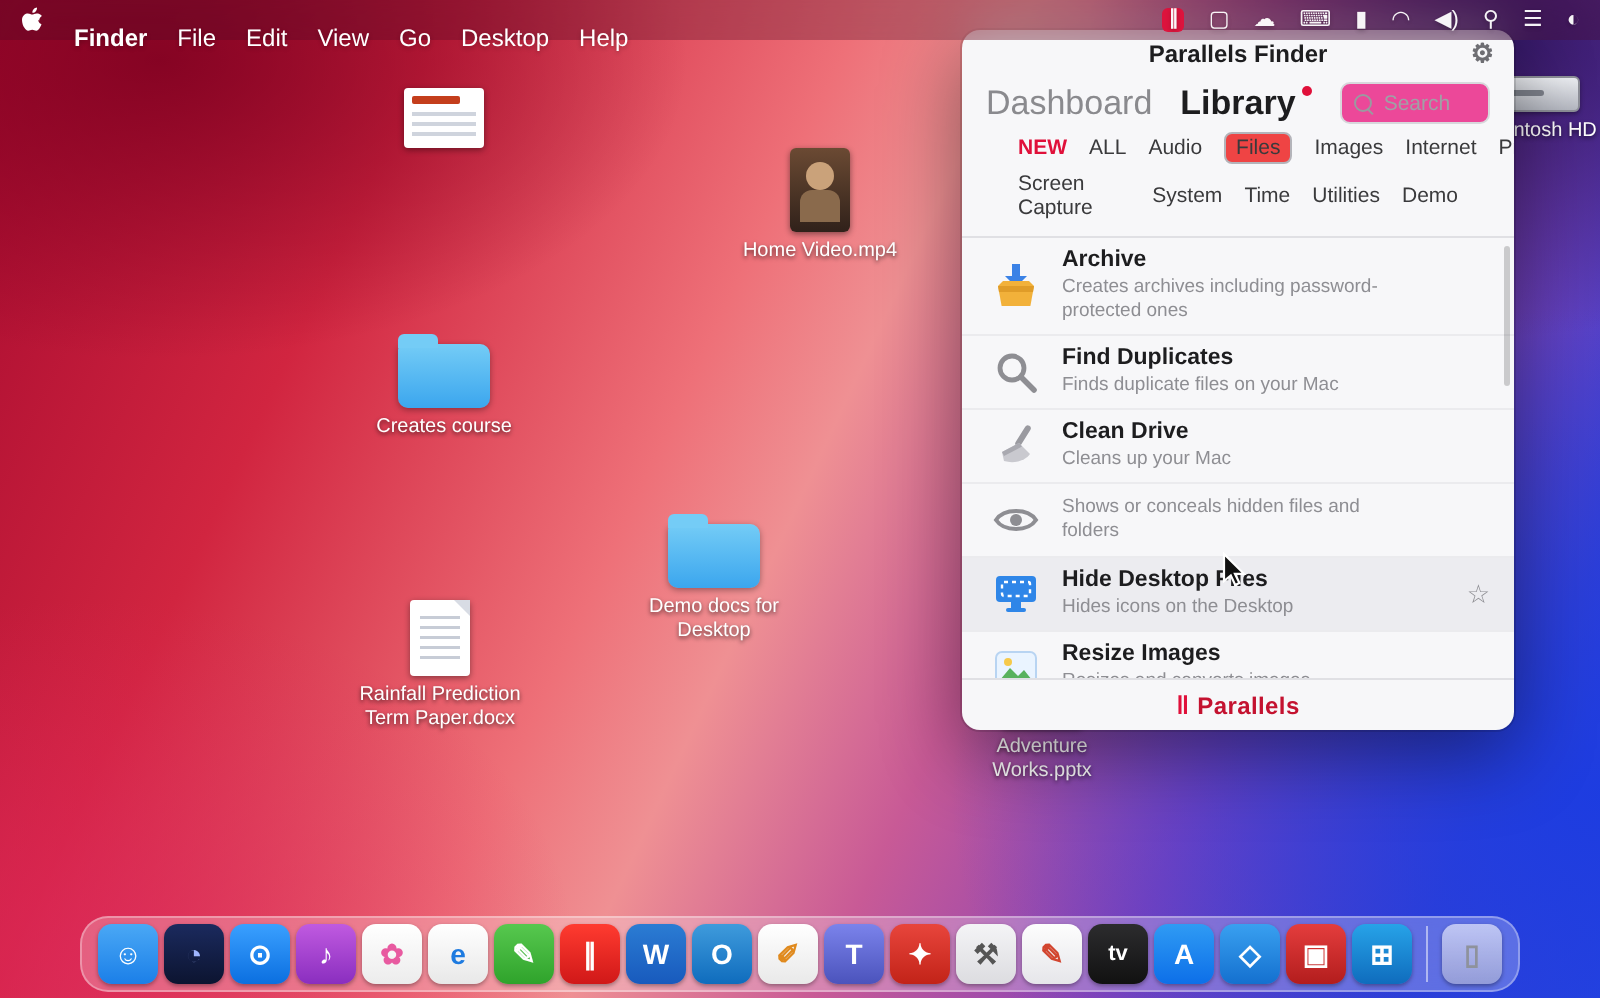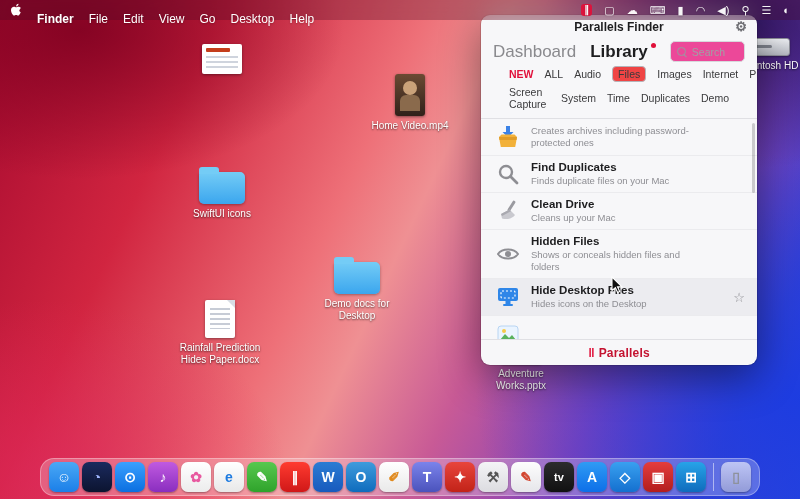--- a/index.html
+++ b/index.html
@@ -125,31 +125,31 @@
 
 <div class="dicon" style="left:177px;top:44px;">
   <div class="ic pptx"></div>
 </div>
 <div class="dicon" style="left:365px;top:74px;">
   <div class="ic vid"></div>
   <div class="dlabel">Home Video.mp4</div>
 </div>
 <div class="dicon" style="left:177px;top:172px;">
   <div class="ic folder"></div>
-  <div class="dlabel">SwiftUI icons</div>
+  <div class="dlabel">Creates course</div>
 </div>
 <div class="dicon" style="left:312px;top:262px;">
   <div class="ic folder"></div>
   <div class="dlabel">Demo docs for
 Desktop</div>
 </div>
 <div class="dicon" style="left:175px;top:300px;">
   <div class="ic page"></div>
   <div class="dlabel">Rainfall Prediction
-Hides Paper.docx</div>
+Term Paper.docx</div>
 </div>
 <div class="dicon" style="left:476px;top:334px;">
   <div class="ic pptx"></div>
   <div class="dlabel">Adventure
 Works.pptx</div>
 </div>
 <div class="dicon" style="left:722px;top:38px;">
   <div class="ic drive"></div>
   <div class="dlabel">Macintosh HD</div>
 </div>
@@ -176,35 +176,36 @@
       <span class="cat">Audio</span>
       <span class="cat selected">Files</span>
       <span class="cat">Images</span>
       <span class="cat">Internet</span>
       <span class="cat">Productivity</span>
     </div>
   <div class="p-cats row2" id="cats2">
       <span class="cat">Screen Capture</span>
       <span class="cat">System</span>
       <span class="cat">Time</span>
-      <span class="cat">Duplicates</span>
+      <span class="cat">Utilities</span>
       <span class="cat">Demo</span>
     </div>
   <div class="p-div"></div>
 
   <div class="p-list">
     <div class="trow">
       <span class="ticon">
         <svg width="26" height="26" viewBox="0 0 26 26">
             <path d="M11 2h4v6h3.5L13 13.5 7.5 8H11z" fill="#3b82e6"></path>
             <path d="M4 13l2.5-2.5h13L22 13l-1.8 10H5.8z" fill="#f2b13a"></path>
             <path d="M4 13h18l-.5 3H4.5z" fill="#e09c28"></path>
           </svg>
       </span>
       <div class="ttext">
+        <div class="tname">Archive</div>
         <div class="tdesc">Creates archives including password-protected ones</div>
       </div>
     </div>
     <div class="trow">
       <span class="ticon">
         <svg width="26" height="26" viewBox="0 0 26 26">
             <circle cx="11" cy="11" r="6" fill="none" stroke="#8e8e93" stroke-width="2.4"></circle>
             <line x1="15.5" y1="15.5" x2="22" y2="22" stroke="#8e8e93" stroke-width="2.8" stroke-linecap="round"></line>
           </svg>
       </span>
@@ -227,21 +228,20 @@
       </div>
     </div>
     <div class="trow">
       <span class="ticon">
         <svg width="26" height="26" viewBox="0 0 26 26">
             <path d="M3 13C7 7 19 7 23 13 19 19 7 19 3 13z" fill="none" stroke="#8e8e93" stroke-width="2"></path>
             <circle cx="13" cy="13" r="3" fill="#8e8e93"></circle>
           </svg>
       </span>
       <div class="ttext">
-        <div class="tname">Hidden Files</div>
         <div class="tdesc">Shows or conceals hidden files and folders</div>
       </div>
     </div>
     <div class="trow hl">
       <span class="ticon">
         <svg width="26" height="26" viewBox="0 0 26 26">
             <rect x="3" y="4" width="20" height="13" rx="2" fill="#2f86e8"></rect>
             <rect x="6" y="7" width="14" height="7" rx="1" fill="none" stroke="#fff" stroke-width="1.2" stroke-dasharray="2 2"></rect>
             <rect x="10.5" y="17" width="5" height="3" fill="#2f86e8"></rect>
             <rect x="8" y="20" width="10" height="2" rx="1" fill="#2f86e8"></rect>
@@ -254,20 +254,24 @@
       <span class="star">☆</span>
     </div>
     <div class="trow">
       <span class="ticon">
         <svg width="26" height="26" viewBox="0 0 26 26">
             <rect x="3" y="5" width="20" height="16" rx="3" fill="#eaf4ff" stroke="#b8d4f2"></rect>
             <circle cx="9" cy="10" r="2" fill="#f6c94a"></circle>
             <path d="M5 19l5-6 4 4 3-3 4 5z" fill="#59b25e"></path>
           </svg>
       </span>
+      <div class="ttext">
+        <div class="tname">Resize Images</div>
+        <div class="tdesc">Resizes and converts images</div>
+      </div>
     </div>
     <div class="p-scroll"></div>
   </div>
 
   <div class="p-foot">
     <span class="bars">‖</span>
     <span class="pword">Parallels</span>
   </div>
 </div>
 

